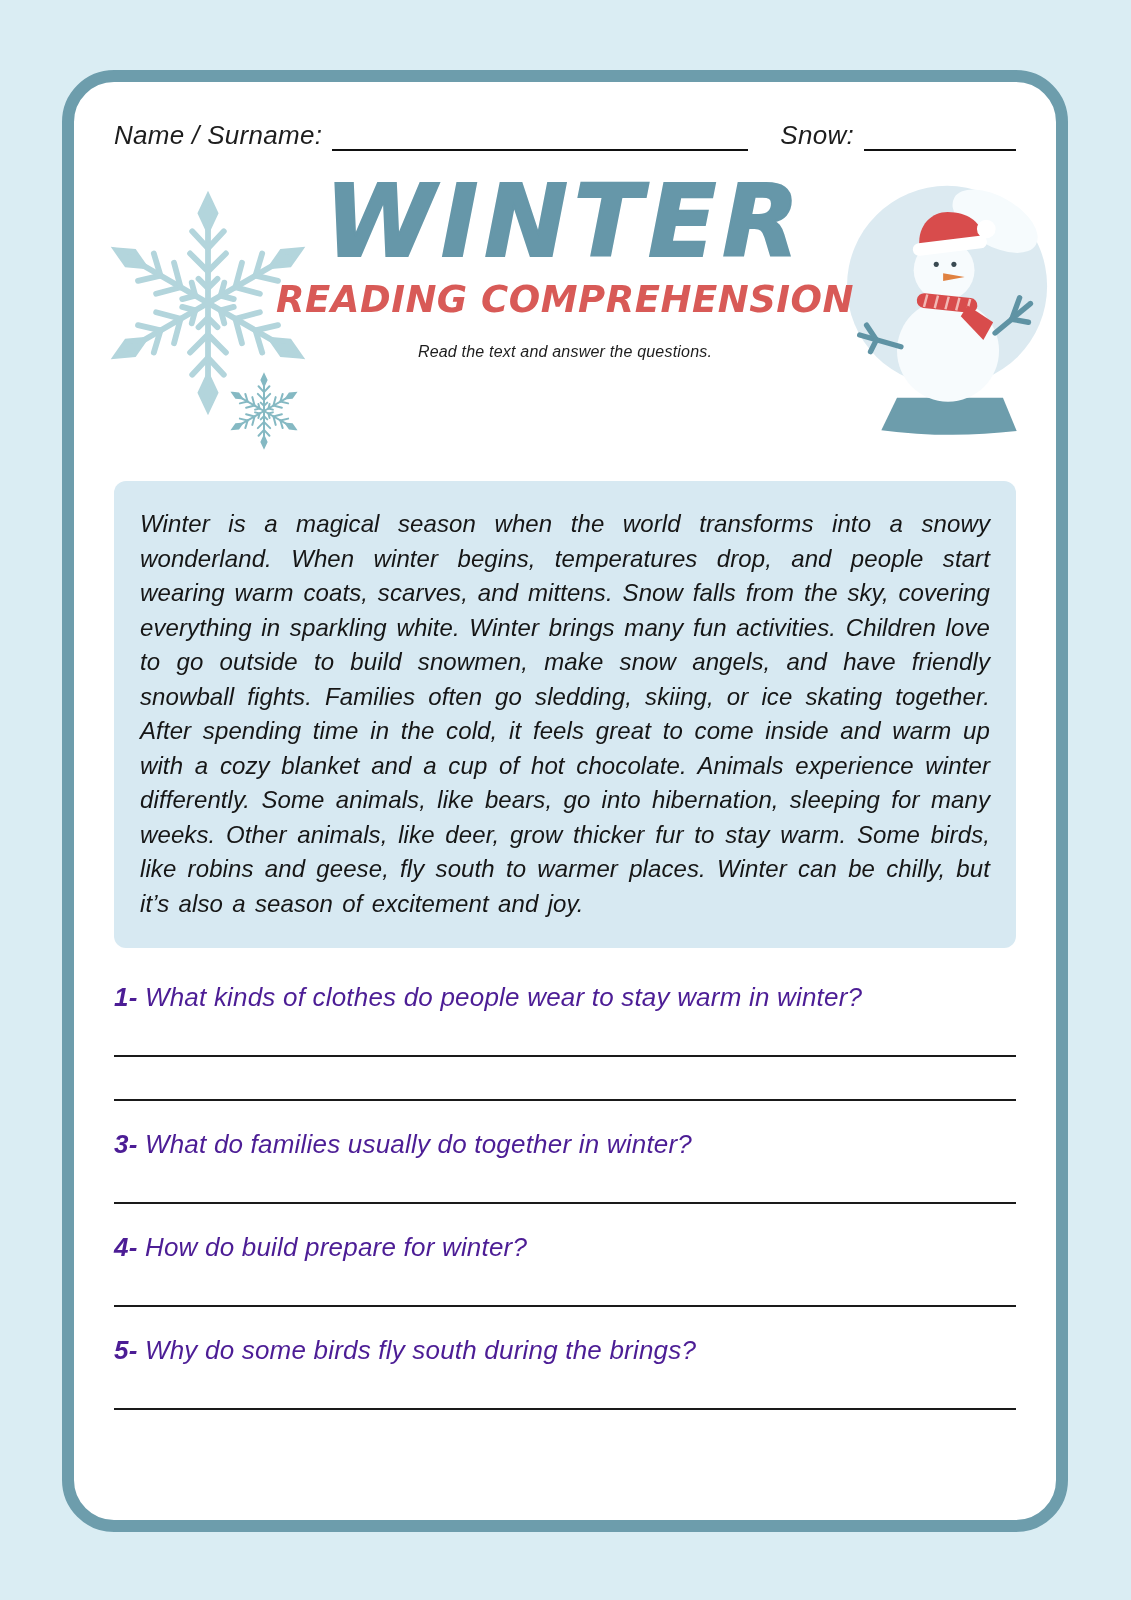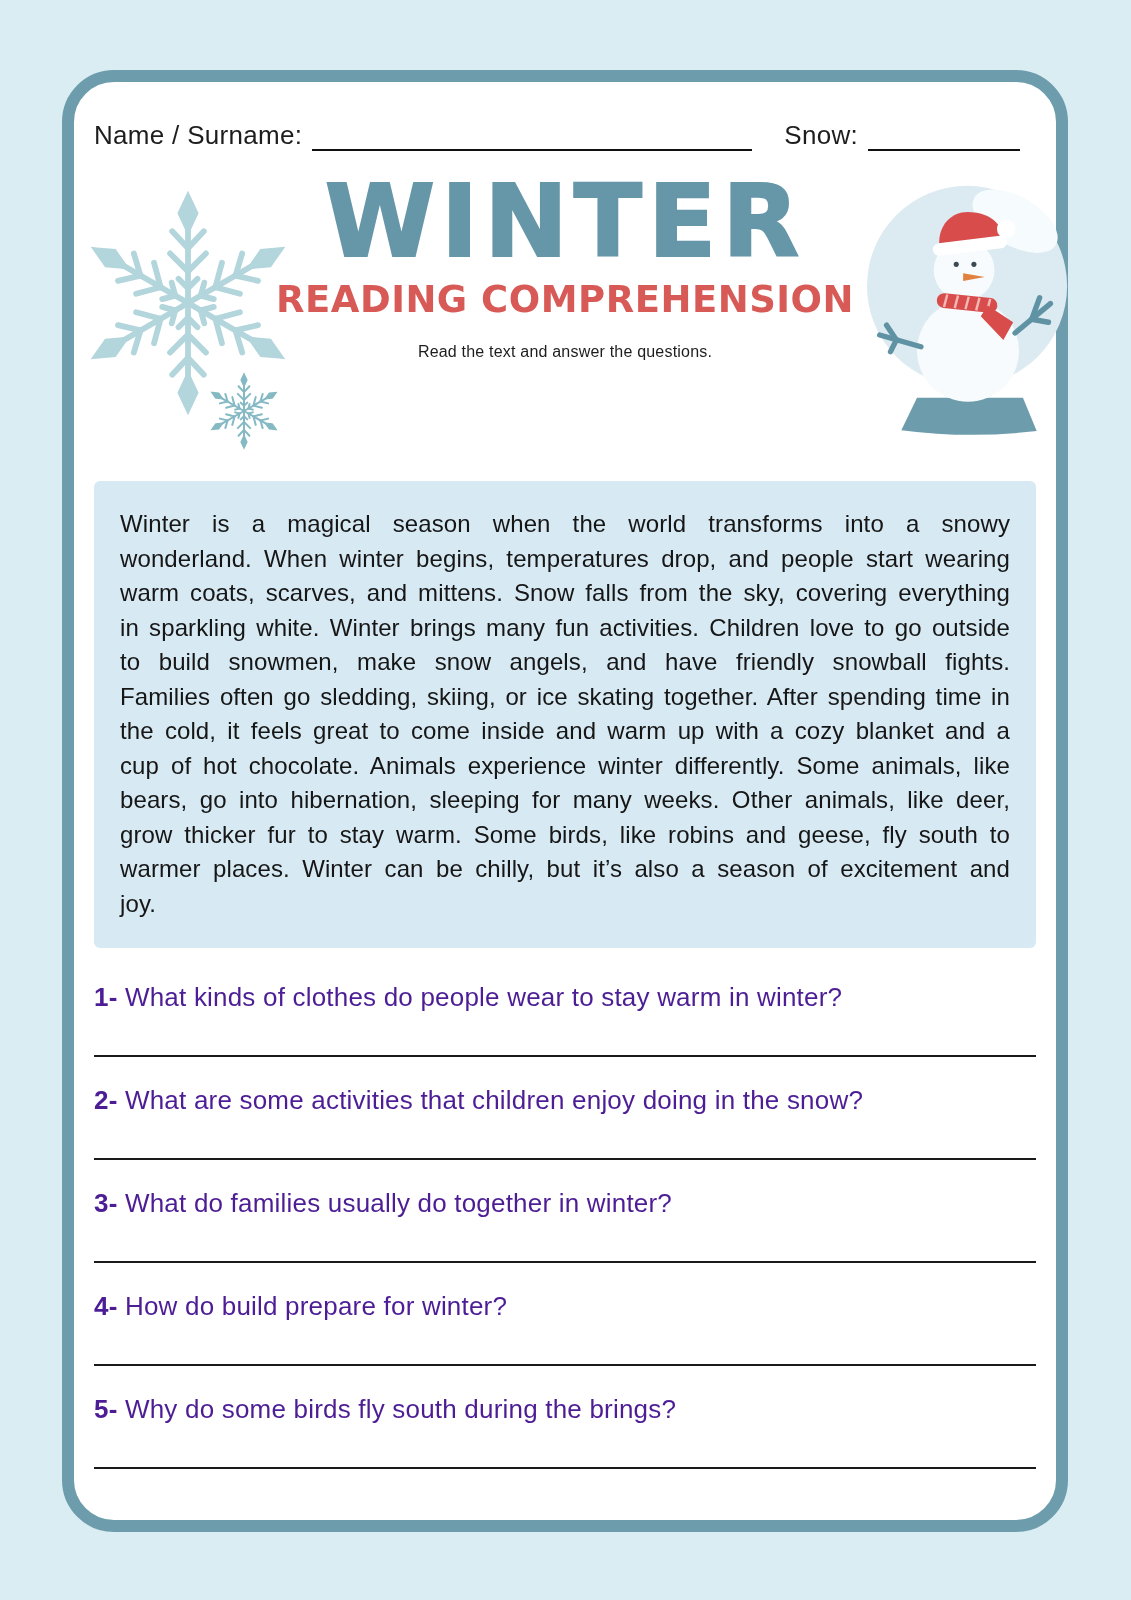--- a/index.html
+++ b/index.html
@@ -4,21 +4,22 @@
 <style>
   * { margin:0; padding:0; box-sizing:border-box; }
   body { font-family:"Liberation Sans", sans-serif; }
   .page {
     position:relative; width:1131px; height:1600px;
     background:#daedf3; overflow:hidden;
   }
   .card {
     position:absolute; left:62px; top:70px; width:1006px; height:1462px;
     background:#ffffff; border:12px solid #6d9dac; border-radius:52px;
-    padding:0 20px;
+    padding:0 40px;
+    font-style:italic;
   }
   
   .header-row {
     display:flex; align-items:flex-end; gap:10px;
     margin-top:38px; font-size:26px; color:#1d1d1d;
   }
   .header-row .lbl { white-space:nowrap; letter-spacing:0.3px; }
   .fill-line { border-bottom:2px solid #111; height:30px; }
   .fill-line.name { flex:1; max-width:440px; margin-right:22px; }
   .fill-line.date { width:152px; }
@@ -34,21 +35,21 @@
   .subtitle {
     font-family:"DejaVu Sans", sans-serif; font-weight:bold;
     font-size:37px; letter-spacing:0.5px; color:#d85a57; margin-top:4px;
   }
   .instruction { font-size:16px; color:#1d1d1d; margin-top:22px; letter-spacing:0.2px; }
   .flake-big   { position:absolute; left:-22px; top:18px;  width:232px; height:232px; z-index:1; }
   .flake-small { position:absolute; left:110px; top:202px; width:80px;  height:80px;  z-index:1; }
   .globe       { position:absolute; right:-36px; top:8px;  width:206px; height:262px; z-index:1; }
   
   .passage {
-    margin-top:20px; background:#d7e9f2; border-radius:6px;
+    margin-top:20px; background:#d7e9f2; border-radius:12px;
     padding:26px 26px; font-size:24px; line-height:1.44; color:#161616;
     text-align:justify; word-spacing:2.5px; letter-spacing:0.1px;
   }
   
   .questions { margin-top:34px; }
   .question { margin-top:28px; }
   .question p { font-size:26px; color:#4c1d95; letter-spacing:0.2px; }
   .question .qnum { font-weight:bold; }
   .answer-line { border-bottom:2px solid #1a1a1a; margin-top:42px; }
 </style>
@@ -147,22 +148,20 @@
 
     <div class="questions">
 
       <div class="question">
         <p><span class="qnum">1-</span>
            <span>What kinds of clothes do people wear to stay warm in winter?</span></p>
         <div class="answer-line"></div>
       </div>
 
       <div class="question">
-        <p><span class="qnum">2-</span>
-           <span>What are some activities that children enjoy doing in the snow?</span></p>
         <div class="answer-line"></div>
       </div>
 
       <div class="question">
         <p><span class="qnum">3-</span>
            <span>What do families usually do together in winter?</span></p>
         <div class="answer-line"></div>
       </div>
 
       <div class="question">

